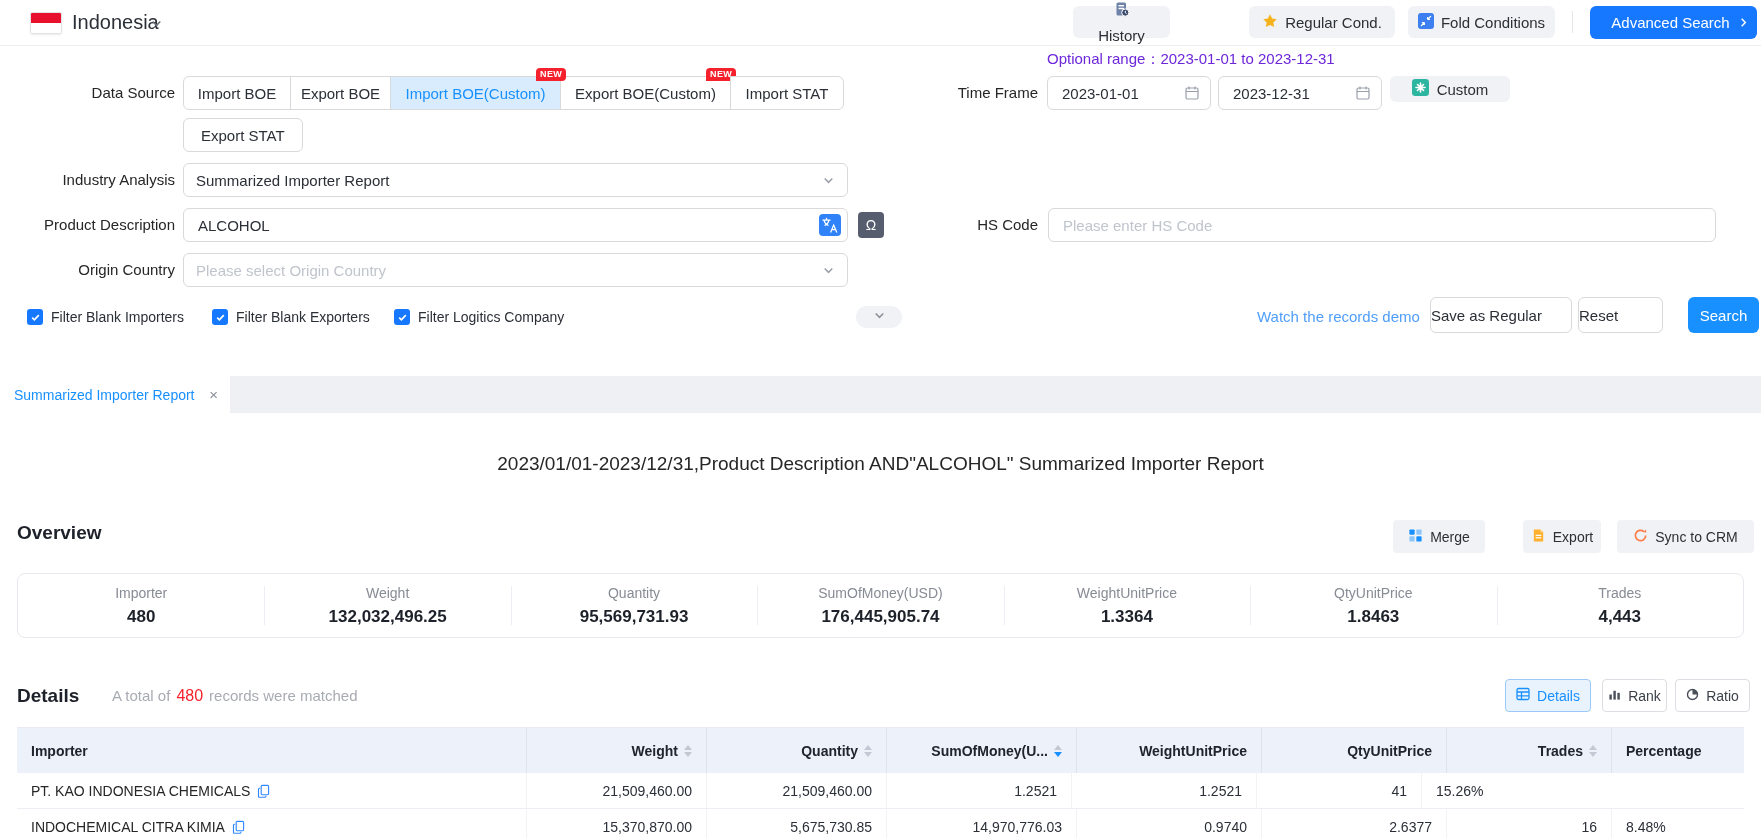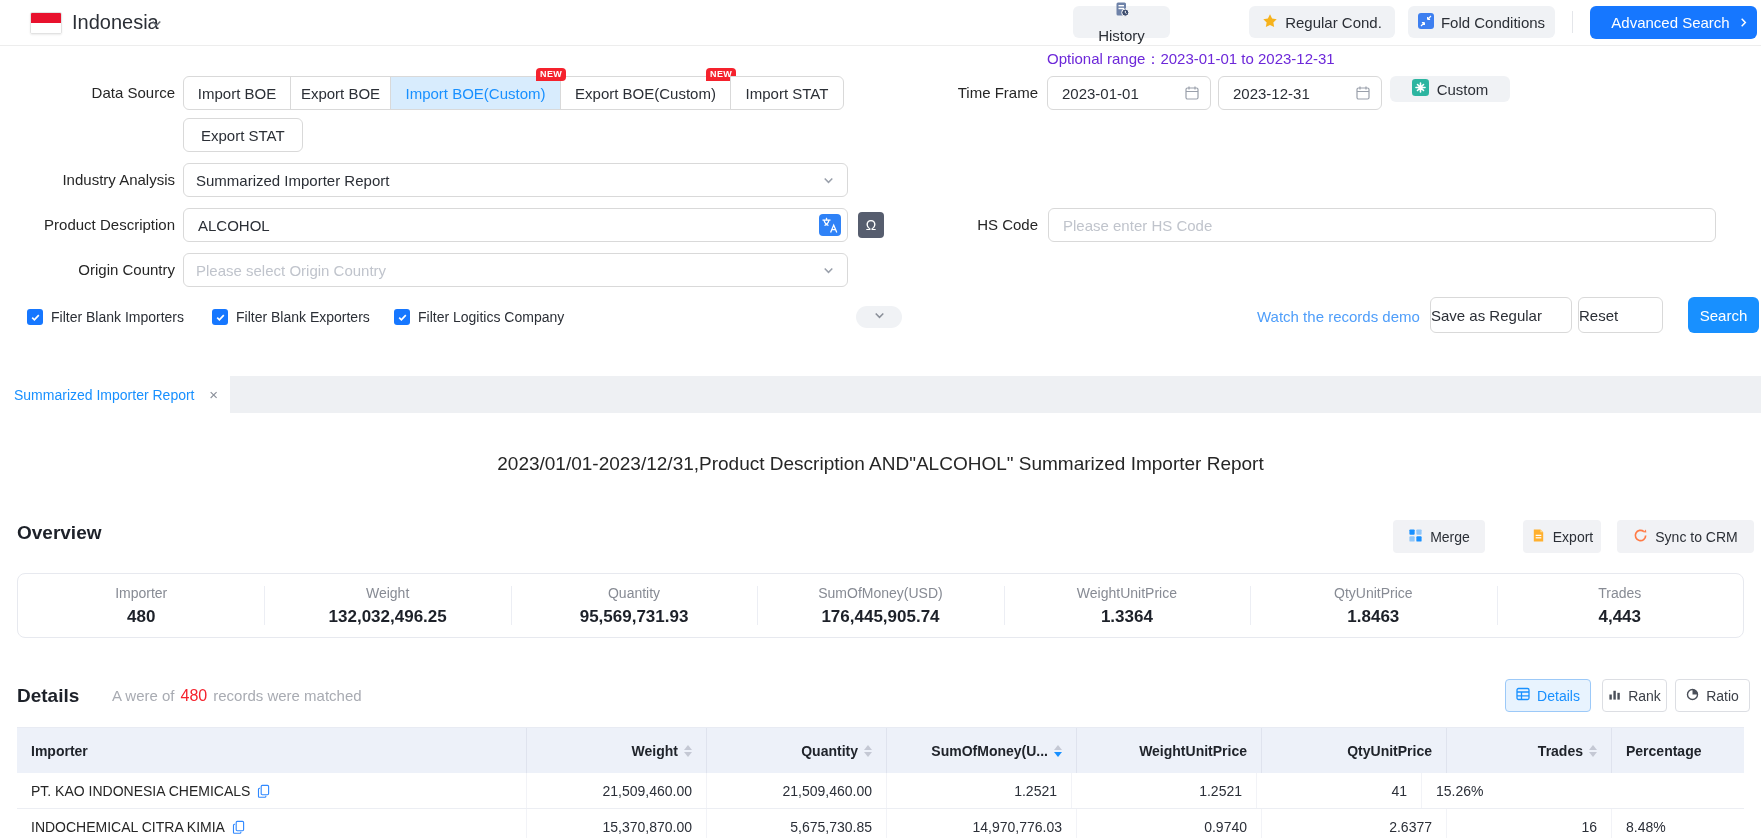--- a/index.html
+++ b/index.html
@@ -391,21 +391,21 @@
       <span class="vl">1.8463</span>
     </div>
   <div class="stat">
       <span class="lb">Trades</span>
       <span class="vl">4,443</span>
     </div>
 </div>
 
 <div class="dt-heading">Details</div>
 <div class="dt-total">
-  <span>A were of</span><span class="cnt">480</span><span>records were matched</span>
+  <span>A total of</span><span class="cnt">480</span><span>records were matched</span>
 </div>
 
 <div class="view-btn active" style="left:1505px;width:86px;">
   <span>
     <svg width="14" height="14" viewBox="0 0 14 14" fill="none" stroke="#1890ff" stroke-width="1.3">
         <rect x="1" y="1.5" width="12" height="11" rx="1.5"></rect>
         <path d="M1 5h12M5.5 5v7.5M1 8.8h12"></path>
       </svg>
   </span>
   <span>Details</span>

